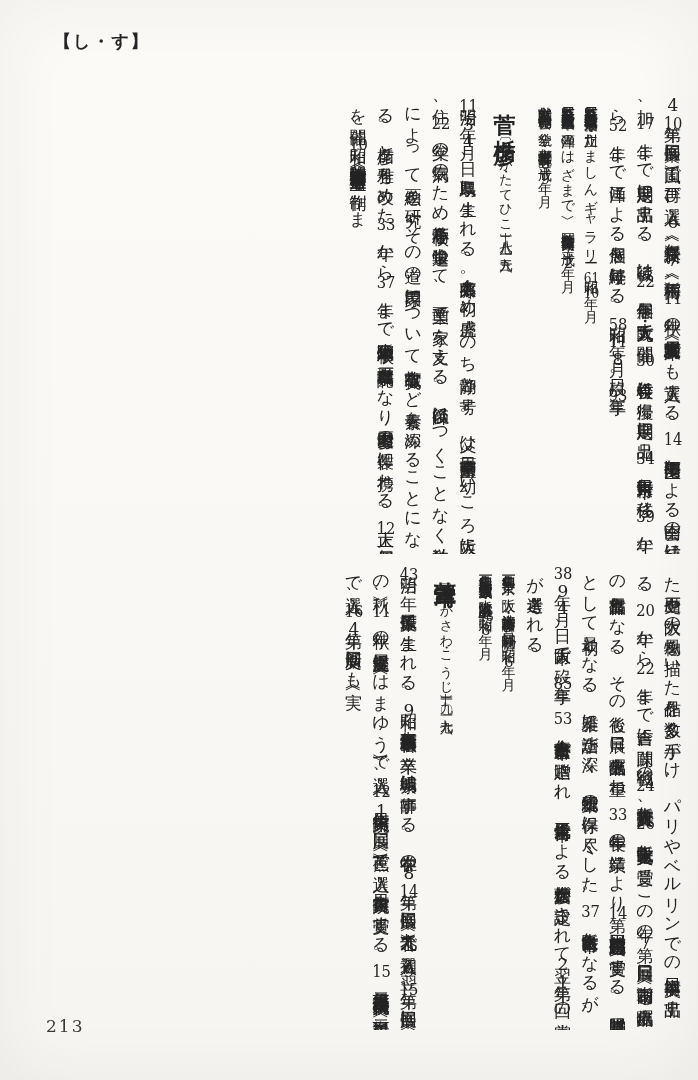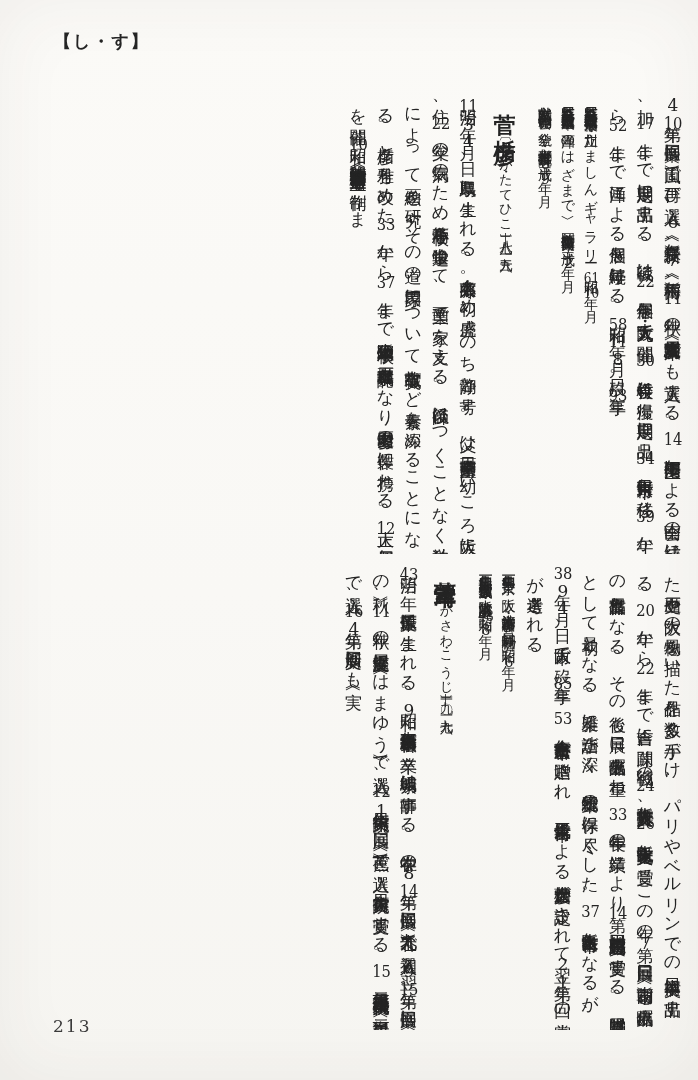--- a/index.html
+++ b/index.html
@@ -56,21 +56,21 @@
   }
   .entry-reading {
     font-size: 13px; padding-inline-start: 7px; letter-spacing: 0.5px;
   }
   .entry-lifespan {
     font-size: 13px; padding-inline-start: 2px; letter-spacing: 1px;
   }
   .tcy { text-combine-upright: all; }
 
   .page-number {
-    position: absolute; left: 53px; top: 1016px;
+    position: absolute; left: 46px; top: 1016px;
     font-size: 17px; letter-spacing: 2px; color: #3a3a3a;
   }
 </style>
 </head>
 <body>
 
 <div class="page">
   <div class="kana-header">【し・す】</div>
 
   <div class="vblock" id="top-block">

